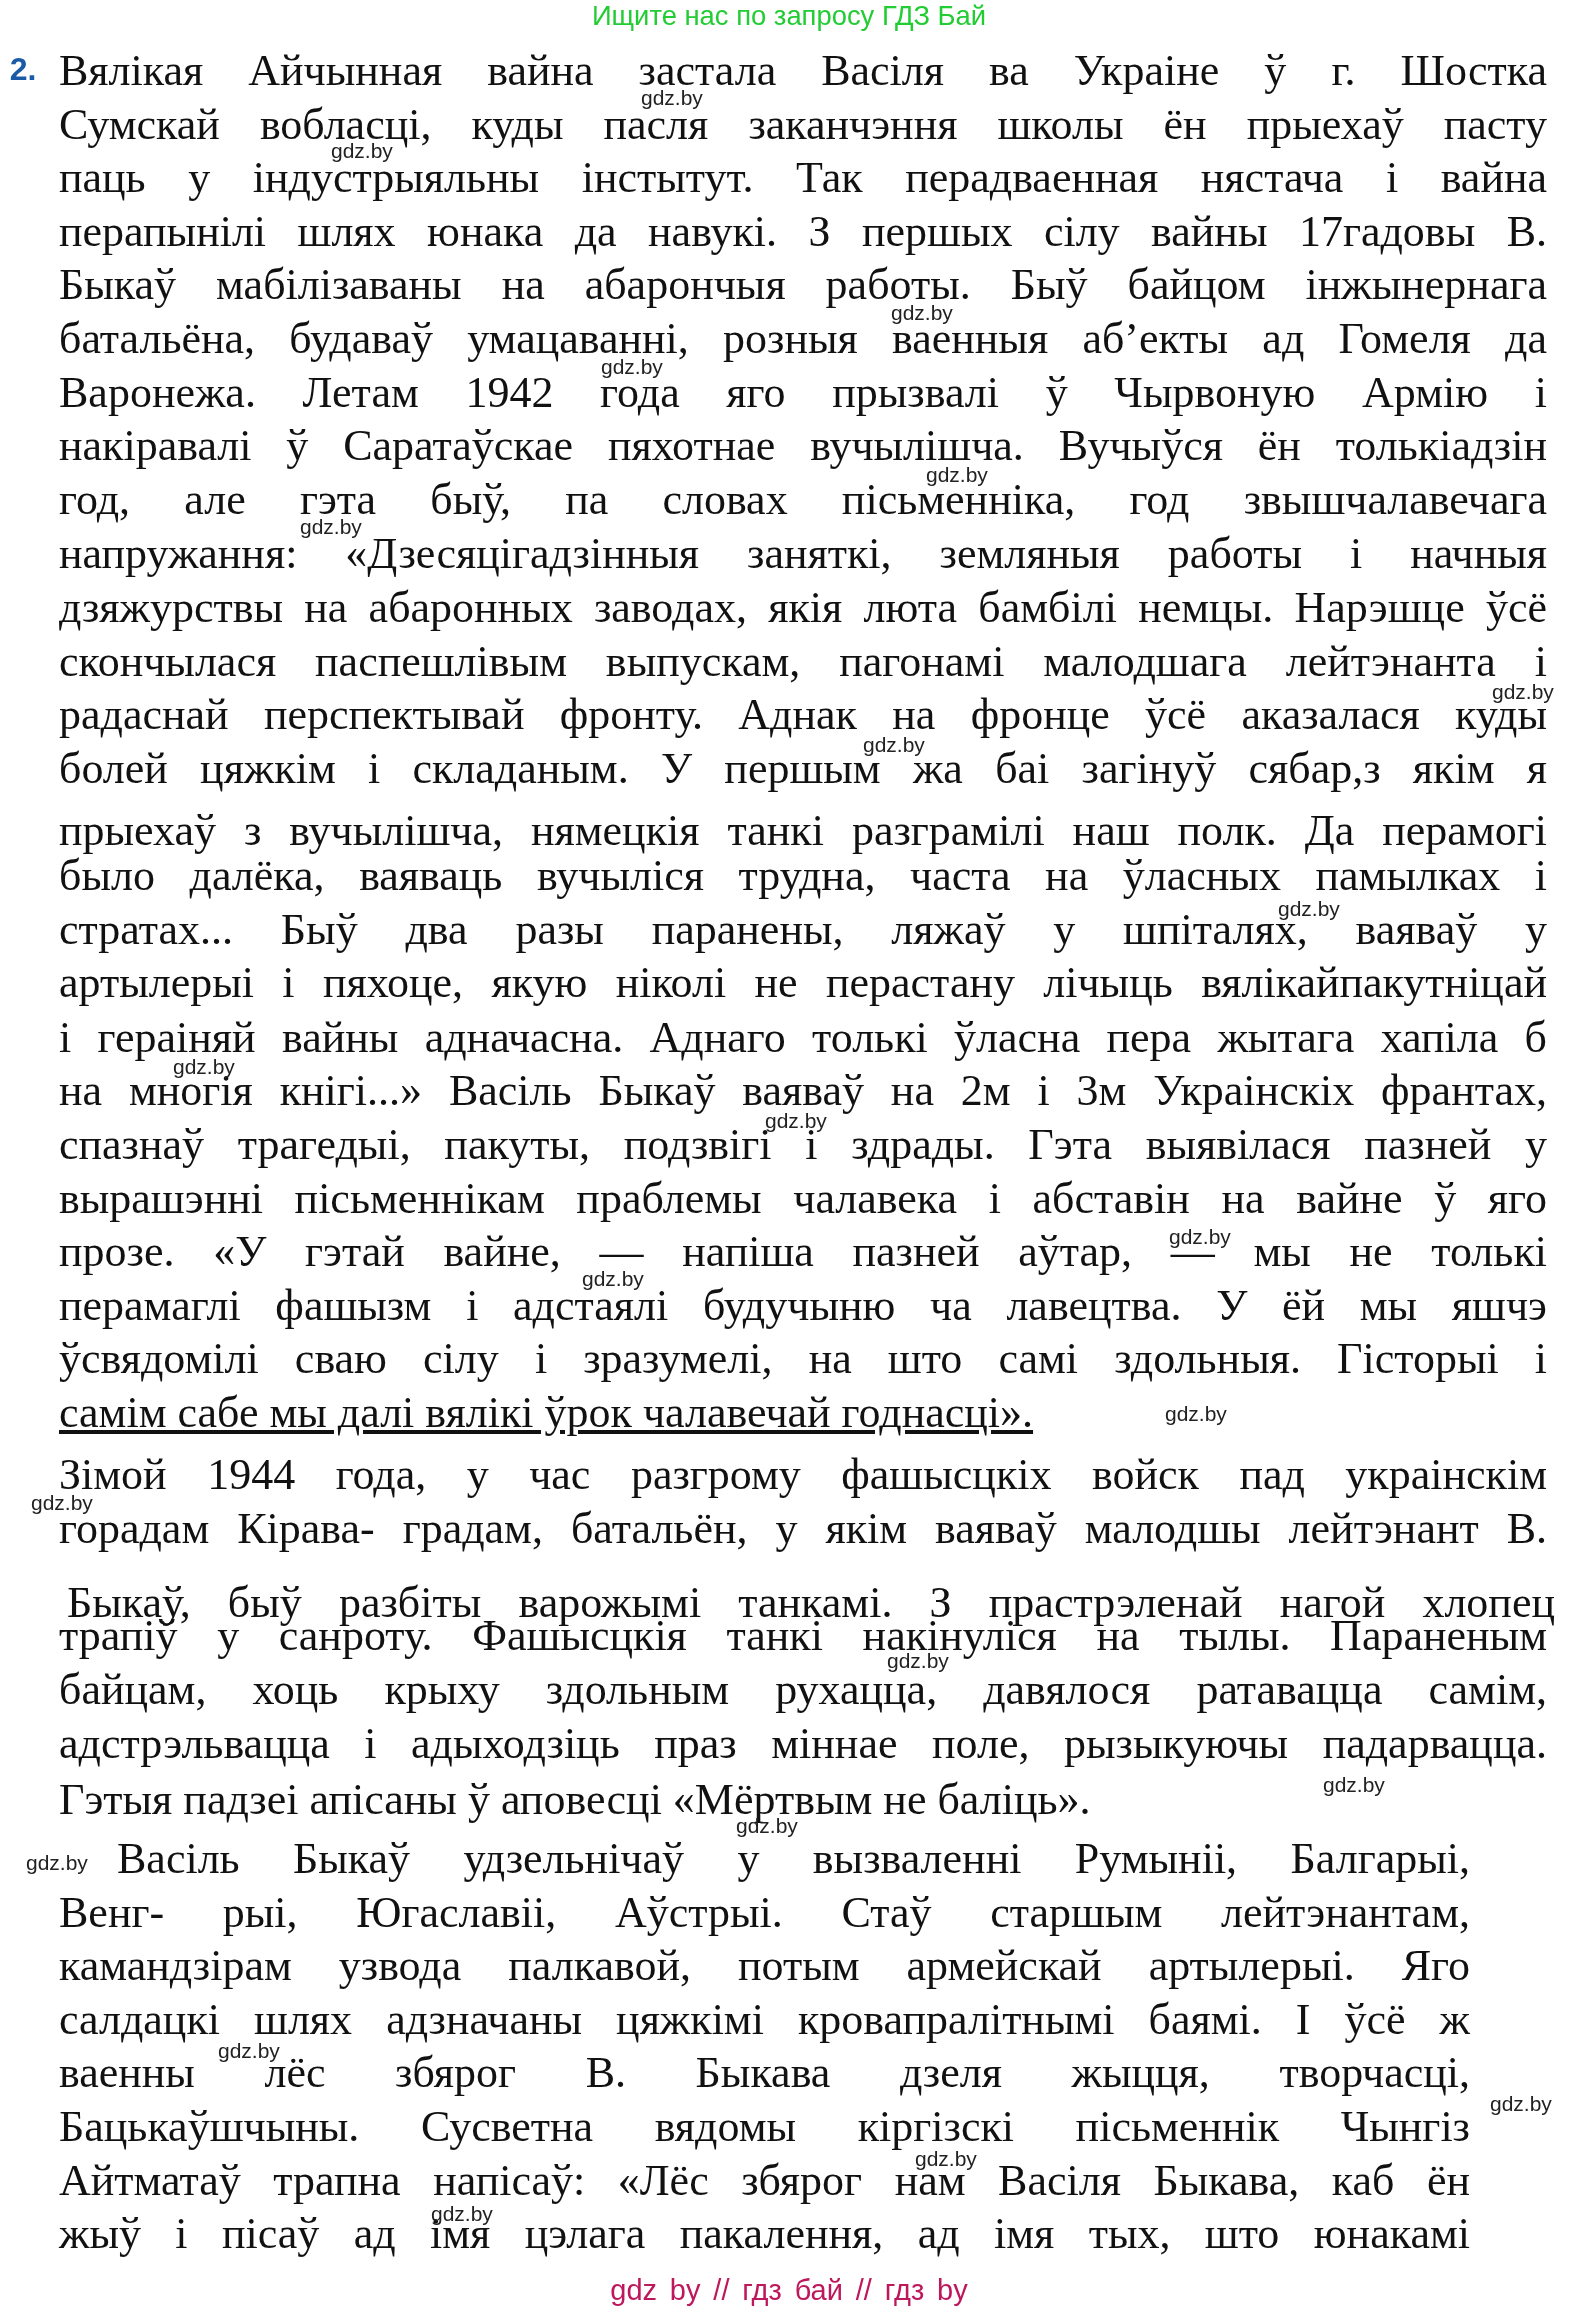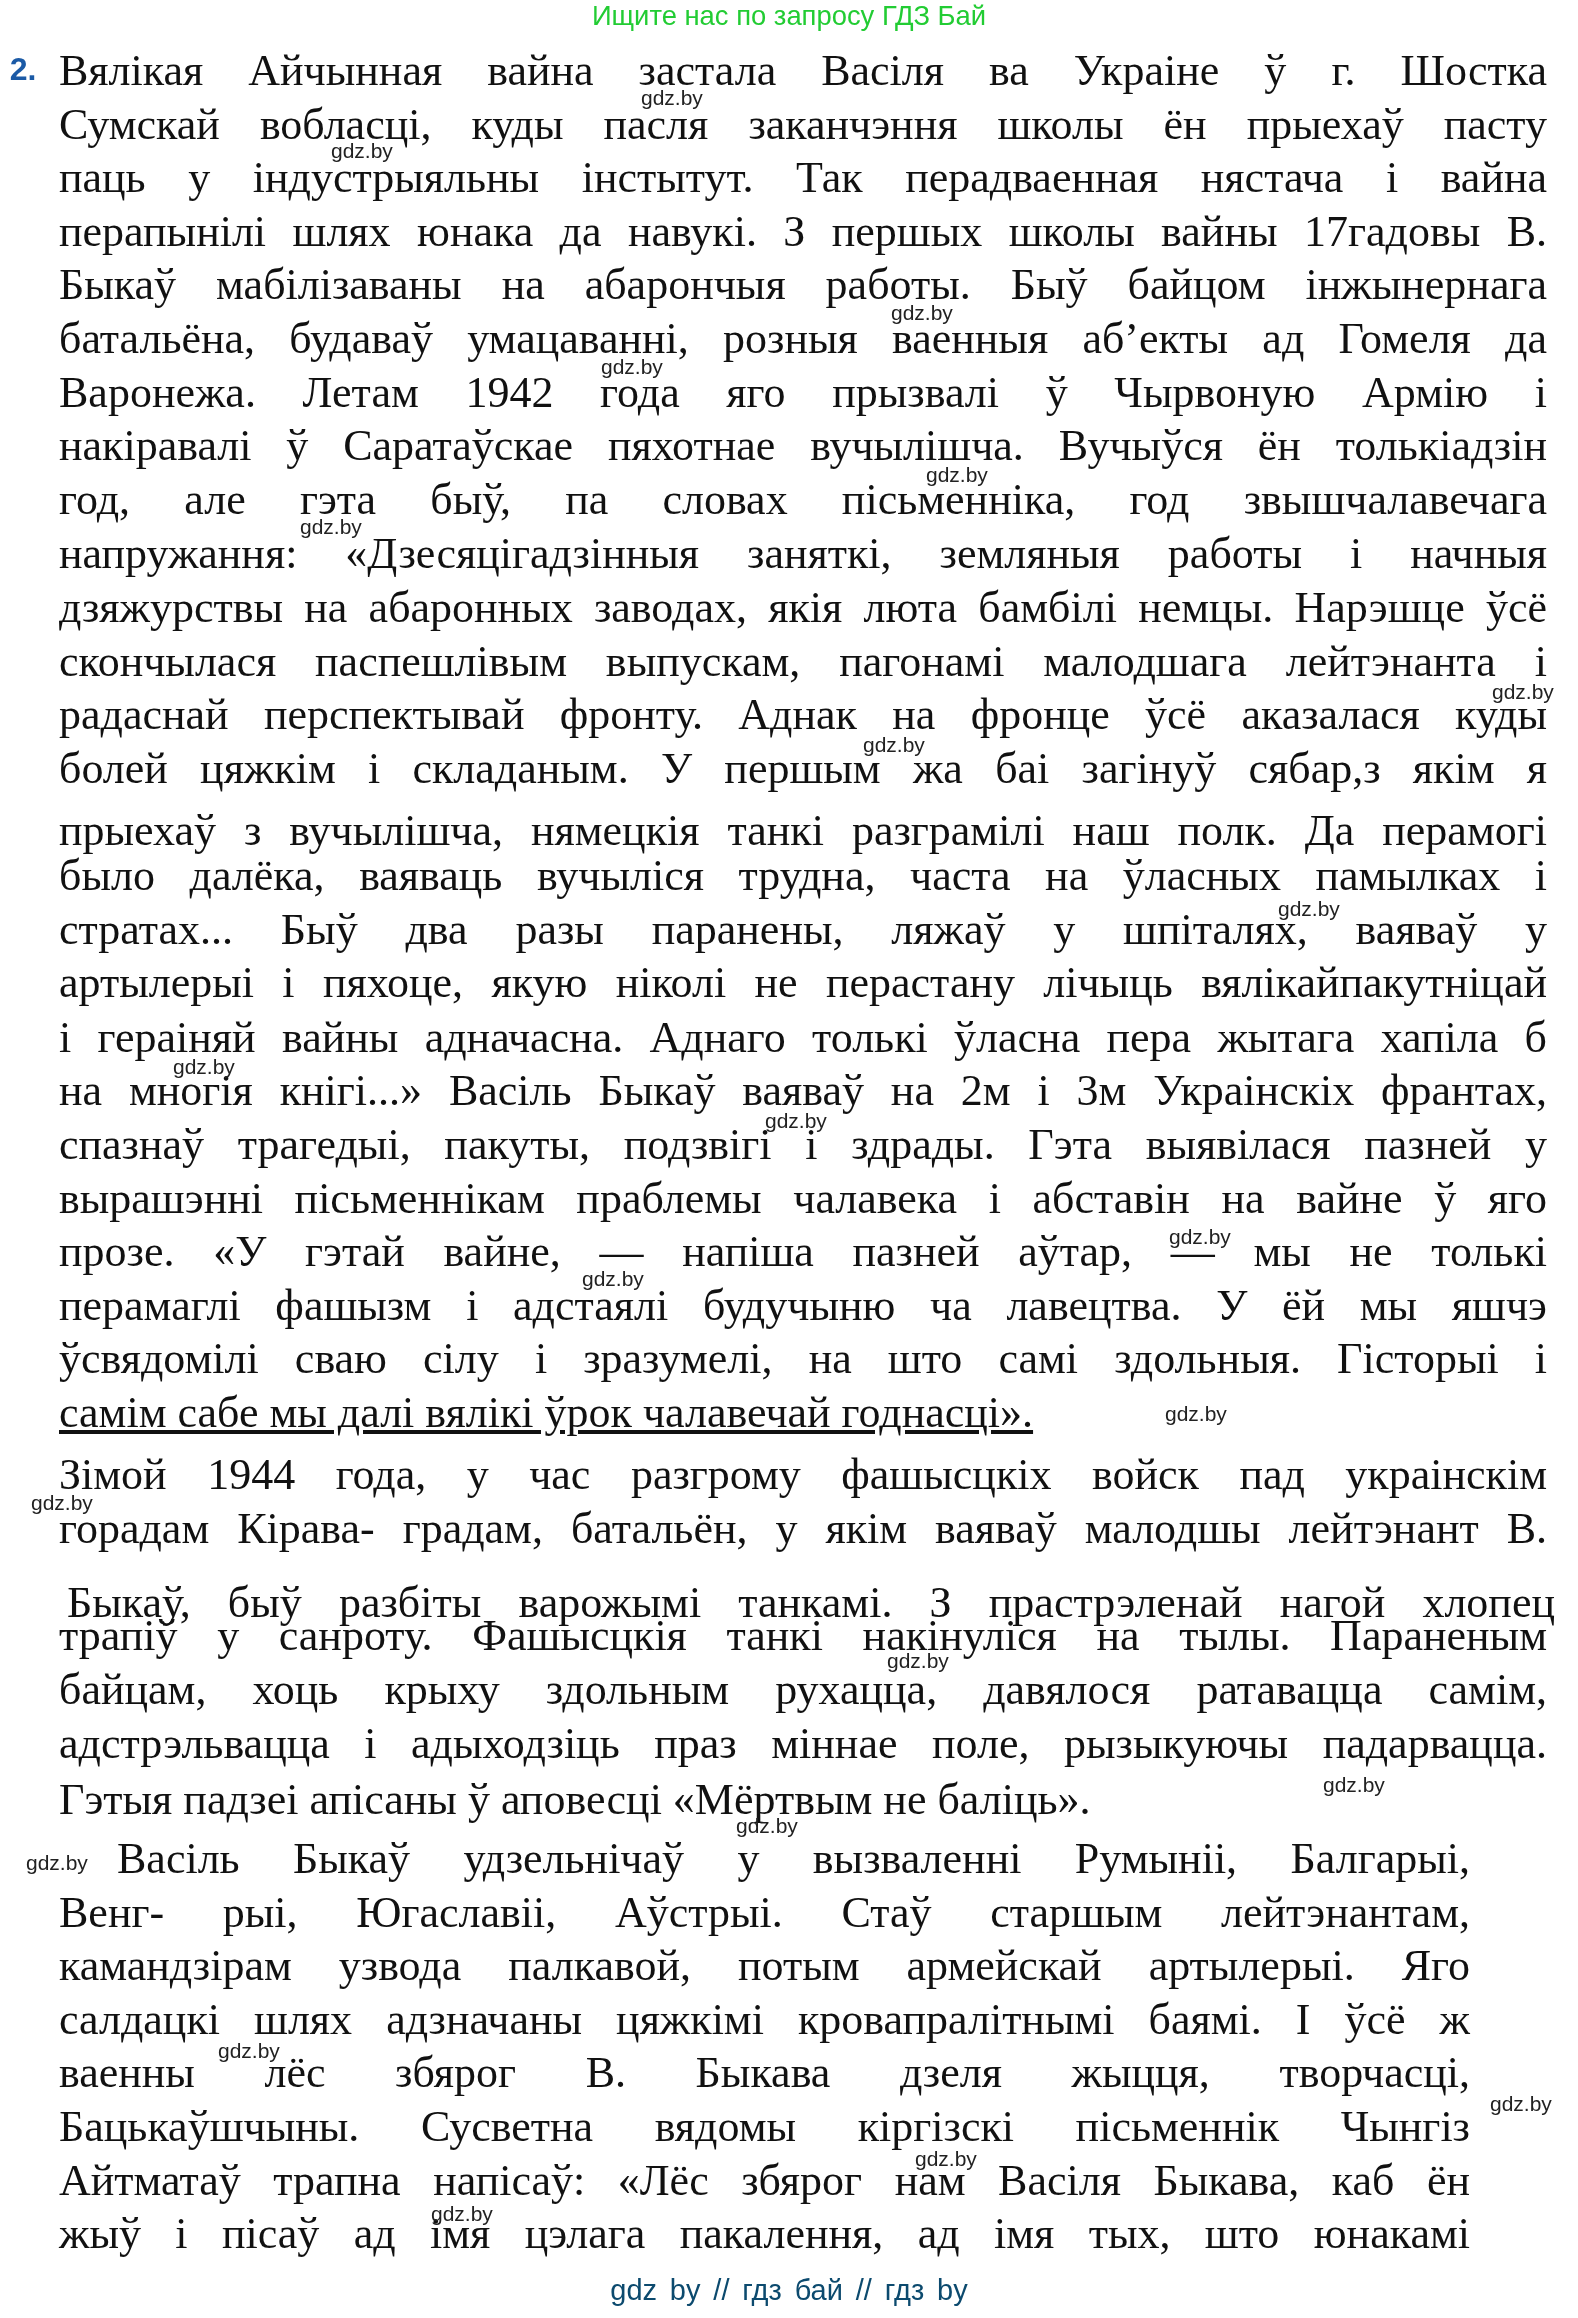--- a/index.html
+++ b/index.html
@@ -1,39 +1,39 @@
 <!DOCTYPE html>
 <html style="font-size:13px"><head>
 <meta charset="utf-8">
 <style>
   html, body { margin:0; padding:0; background:#ffffff; }
   body { width:1578px; height:2319px; position:relative; overflow:hidden; }
   .top-banner { position:absolute; left:0; width:1578px; top:0; height:32px; text-align:center;
     font-family:"Liberation Sans", sans-serif; font-size:27.4px; line-height:32px; color:#22cc33; }
   .footer-banner { position:absolute; left:0; width:1578px; top:2273px; height:35px; text-align:center;
-    font-family:"Liberation Sans", sans-serif; font-size:29px; line-height:35px; color:#0c4a6e; word-spacing:4.8px; }
+    font-family:"Liberation Sans", sans-serif; font-size:29px; line-height:35px; color:#be185d; word-spacing:4.8px; }
   .task-num { position:absolute; left:9.7px; top:47px; font-family:"Liberation Sans", sans-serif;
     font-weight:bold; font-size:32px; line-height:45px; color:#1b5aa6; }
   .line { position:absolute; font-family:"Liberation Serif", serif; font-size:44px; line-height:53px;
     height:53px; color:#111111; white-space:nowrap; overflow:visible; }
   .line.j { text-align:justify; text-align-last:justify; white-space:normal; }
   .wm { position:absolute; font-family:"Liberation Sans", sans-serif; font-size:21px; line-height:22.6px; color:#222; }
 </style>
 </head>
 <body>
 
 <div class="top-banner">Ищите нас по запросу ГДЗ Бай</div>
 
 <div class="task-num">2.</div>
 
 <div>
   <div class="line j" style="left:59px;top:44px;width:1488px;">Вялікая Айчынная вайна застала Васіля ва Украіне ў г. Шостка</div>
   <div class="line j" style="left:59px;top:98px;width:1488px;">Сумскай вобласці, куды пасля заканчэння школы ён прыехаў пасту</div>
   <div class="line j" style="left:59px;top:151px;width:1488px;font-family:Liberation Serif, serif;">паць у індустрыяльны інстытут. Так перадваенная нястача і вайна</div>
-  <div class="line j" style="left:59px;top:205px;width:1488px;">перапынілі шлях юнака да навукі. З першых школы вайны 17гадовы В.</div>
+  <div class="line j" style="left:59px;top:205px;width:1488px;">перапынілі шлях юнака да навукі. З першых сілу вайны 17гадовы В.</div>
   <div class="line j" style="left:59px;top:258px;width:1488px;">Быкаў мабілізаваны на абарончыя работы. Быў байцом інжынернага</div>
   <div class="line j" style="left:59px;top:312px;width:1488px;">батальёна, будаваў умацаванні, розныя ваенныя аб’екты ад Гомеля да</div>
   <div class="line j" style="left:59px;top:366px;width:1488px;">Варонежа. Летам 1942 года яго прызвалі ў Чырвоную Армію і</div>
   <div class="line j" style="left:59px;top:419px;width:1488px;">накіравалі ў Саратаўскае пяхотнае вучылішча. Вучыўся ён толькіадзін</div>
   <div class="line j" style="left:59px;top:473px;width:1488px;">год, але гэта быў, па словах пісьменніка, год звышчалавечага</div>
   <div class="line j" style="left:59px;top:527px;width:1488px;">напружання: «Дзесяцігадзінныя заняткі, земляныя работы і начныя</div>
   <div class="line j" style="left:59px;top:581px;width:1488px;">дзяжурствы на абаронных заводах, якія люта бамбілі немцы. Нарэшце ўсё</div>
   <div class="line j" style="left:59px;top:635px;width:1488px;">скончылася паспешлівым выпускам, пагонамі малодшага лейтэнанта і</div>
   <div class="line j" style="left:59px;top:688px;width:1488px;">радаснай перспектывай фронту. Аднак на фронце ўсё аказалася куды</div>
   <div class="line j" style="left:59px;top:742px;width:1488px;">болей цяжкім і складаным. У першым жа баі загінуў сябар,з якім я</div>

